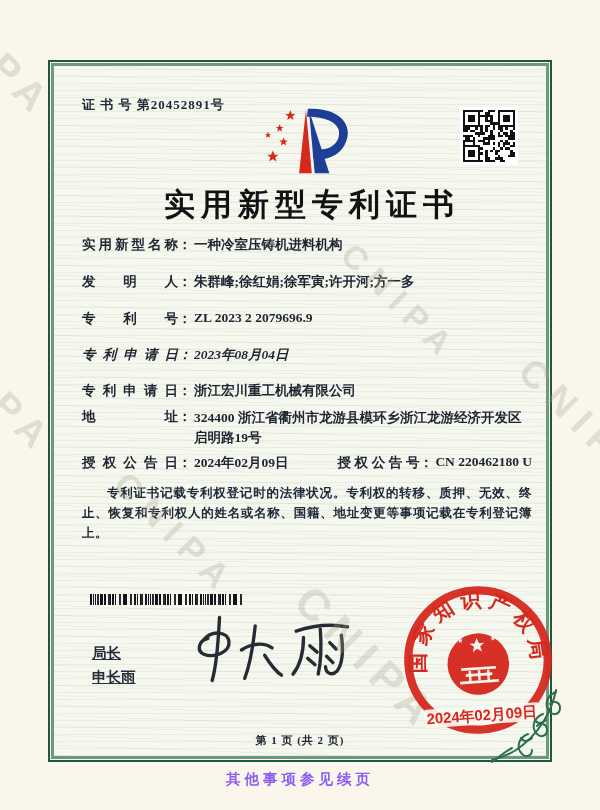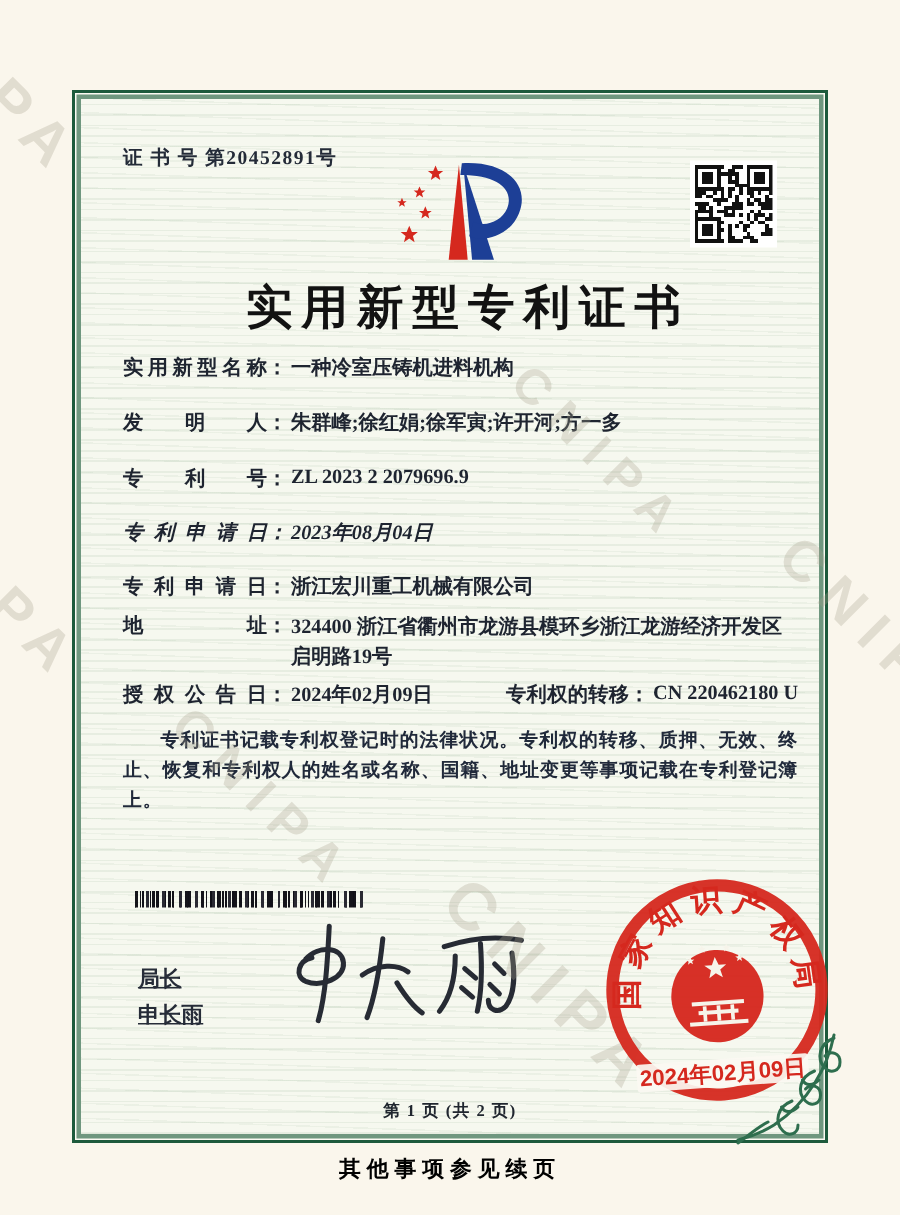--- a/index.html
+++ b/index.html
@@ -90,21 +90,21 @@
     z-index:7;transform:rotate(-4deg);
   }
   .flourish{position:absolute;left:486px;top:686px;width:76px;height:80px;z-index:8;}
   
   .page-num{
     position:absolute;left:0;bottom:8px;width:100%;text-align:center;
     font-size:11px;font-weight:700;letter-spacing:1px;color:#20262f;
   }
   .note{
     position:absolute;left:0;top:770px;width:100%;text-align:center;
-    font-size:14.5px;font-weight:600;letter-spacing:4px;color:#000000;z-index:2;
+    font-size:14.5px;font-weight:600;letter-spacing:4px;color:#8b5cf6;z-index:2;
   }
 </style>
 </head>
 <body>
 
 <span class="wm wm1">CNIPA</span>
 <span class="wm wm2">CNIPA</span>
 <span class="wm wm3">CNIPA</span>
 <span class="wm wm4">CNIPA</span>
 <span class="wm wm5">CNIPA</span>
@@ -304,21 +304,21 @@
           <span class="flabel">专利申请日</span><span class="colon">：</span><span class="fvalue">2023年08月04日</span>
         </div>
         <div class="row r4">
           <span class="flabel">专利申请日</span><span class="colon">：</span><span class="fvalue">浙江宏川重工机械有限公司</span>
         </div>
         <div class="row r5">
           <span class="flabel">地址</span><span class="colon">：</span><span class="fvalue addr-val">324400 浙江省衢州市龙游县模环乡浙江龙游经济开发区启明路19号</span>
         </div>
         <div class="row r6">
           <span class="flabel">授权公告日</span><span class="colon">：</span><span class="fvalue g1val">2024年02月09日</span>
-          <span class="flabel2">专利权的转移</span><span class="colon">：</span><span class="fvalue">CN 220462180 U</span>
+          <span class="flabel2">授权公告号</span><span class="colon">：</span><span class="fvalue">CN 220462180 U</span>
         </div>
       </div>
 
       <div class="paras">
         <p>专利证书记载专利权登记时的法律状况。专利权的转移、质押、无效、终止、恢复和专利权人的姓名或名称、国籍、地址变更等事项记载在专利登记簿上。</p>
       </div>
 
       <div class="barcode"></div>
 
       <div class="signer">

